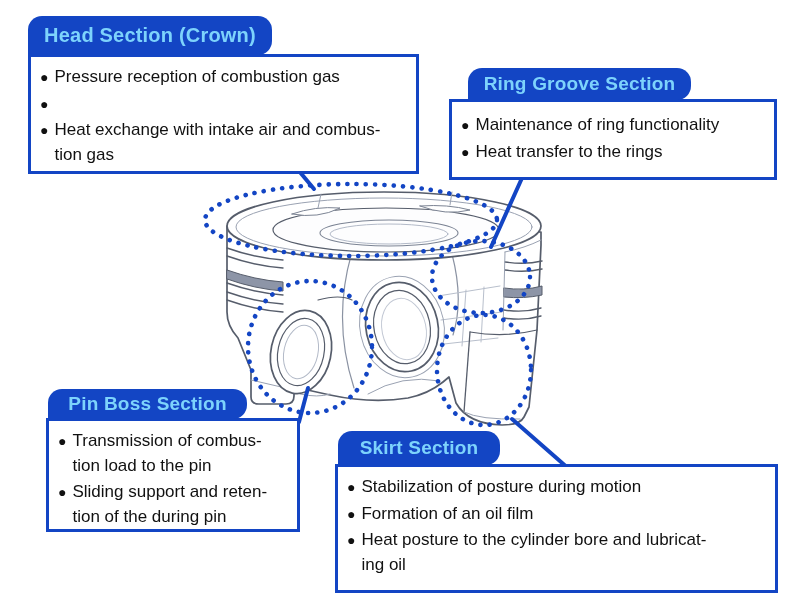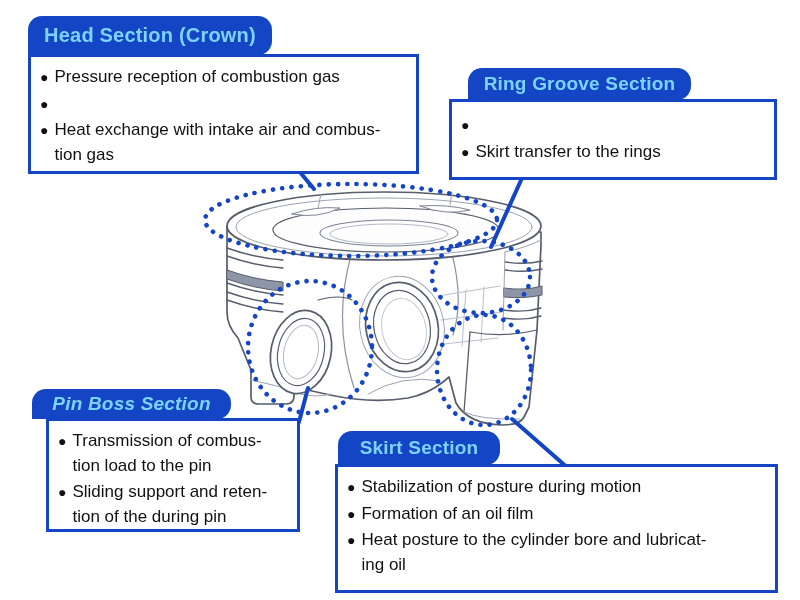--- a/index.html
+++ b/index.html
@@ -125,28 +125,29 @@
       <span class="bullet">●</span>
       <span class="txt">Heat exchange with intake air and combus-
 tion gas</span>
     </div>
   </div>
 
   <div class="c-title small" style="left:452px;top:68px;width:223px;height:32px;margin-left:16px;">Ring Groove Section</div>
   <div class="c-body" style="left:449px;top:99px;width:328px;height:81px;padding-top:9px;">
     <div class="item">
       <span class="bullet">●</span>
+      <span class="txt">Maintenance of ring functionality</span>
     </div>
     <div class="item">
       <span class="bullet">●</span>
-      <span class="txt">Skirt transfer to the rings</span>
+      <span class="txt">Heat transfer to the rings</span>
     </div>
   </div>
 
-  <div class="c-title small" style="left:32px;top:389px;width:199px;height:30px;font-style:italic;">Pin Boss Section</div>
+  <div class="c-title small" style="left:48px;top:389px;width:199px;height:30px;">Pin Boss Section</div>
   <div class="c-body" style="left:46px;top:418px;width:254px;height:114px;">
     <div class="item">
       <span class="bullet">●</span>
       <span class="txt">Transmission of combus-
 tion load to the pin</span>
     </div>
     <div class="item">
       <span class="bullet">●</span>
       <span class="txt">Sliding support and reten-
 tion of the during pin</span>

